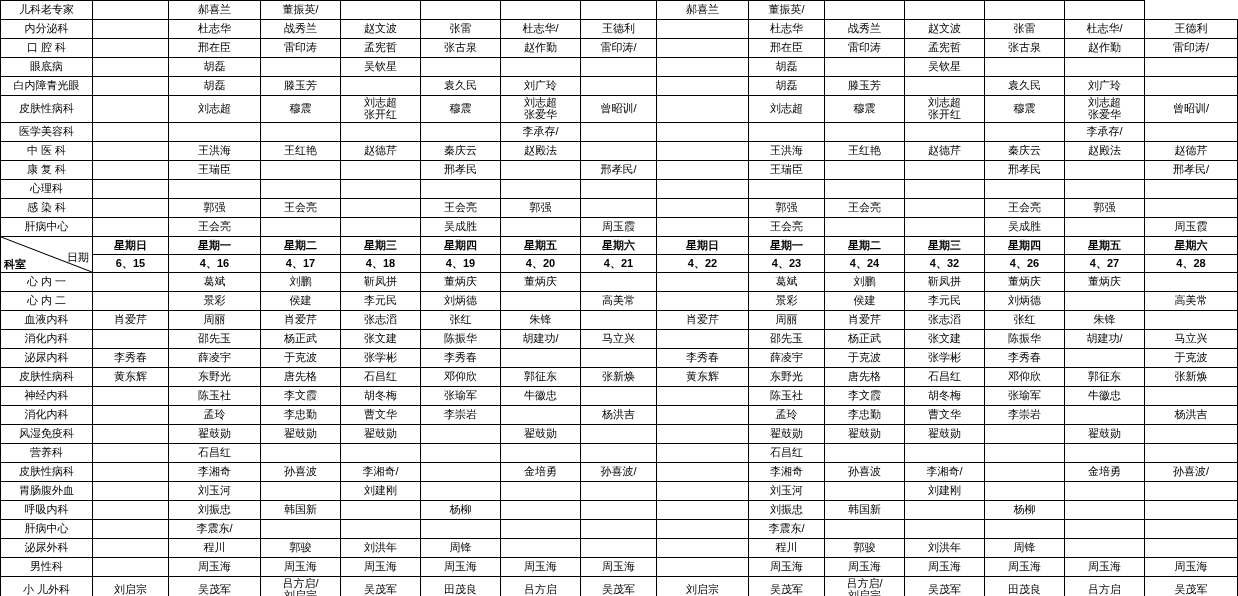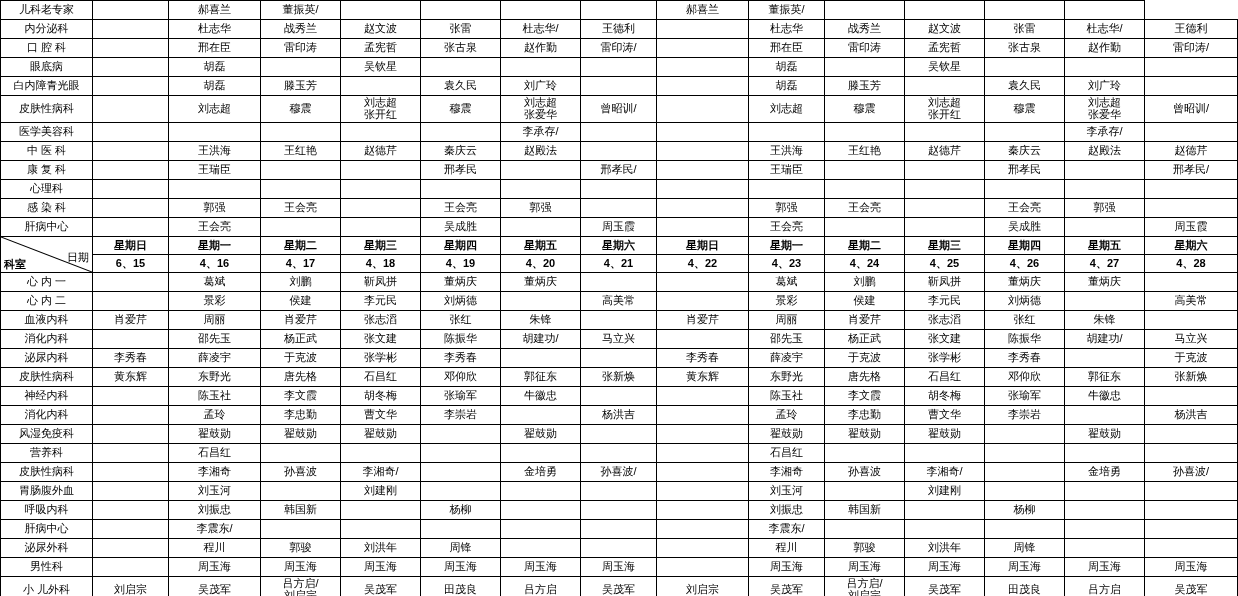--- a/index.html
+++ b/index.html
@@ -326,21 +326,21 @@
           <td class="hdr-date">6、15</td>
           <td class="hdr-date">4、16</td>
           <td class="hdr-date">4、17</td>
           <td class="hdr-date">4、18</td>
           <td class="hdr-date">4、19</td>
           <td class="hdr-date">4、20</td>
           <td class="hdr-date">4、21</td>
           <td class="hdr-date">4、22</td>
           <td class="hdr-date">4、23</td>
           <td class="hdr-date">4、24</td>
-          <td class="hdr-date">4、25</td>
+          <td class="hdr-date">4、32</td>
           <td class="hdr-date">4、26</td>
           <td class="hdr-date">4、27</td>
           <td class="hdr-date">4、28</td>
         </tr>
         <tr class="row-std">
           <td class="dept">心 内 一</td>
           <td></td>
           <td>葛斌</td>
           <td>刘鹏</td>
           <td>靳凤拼</td>

